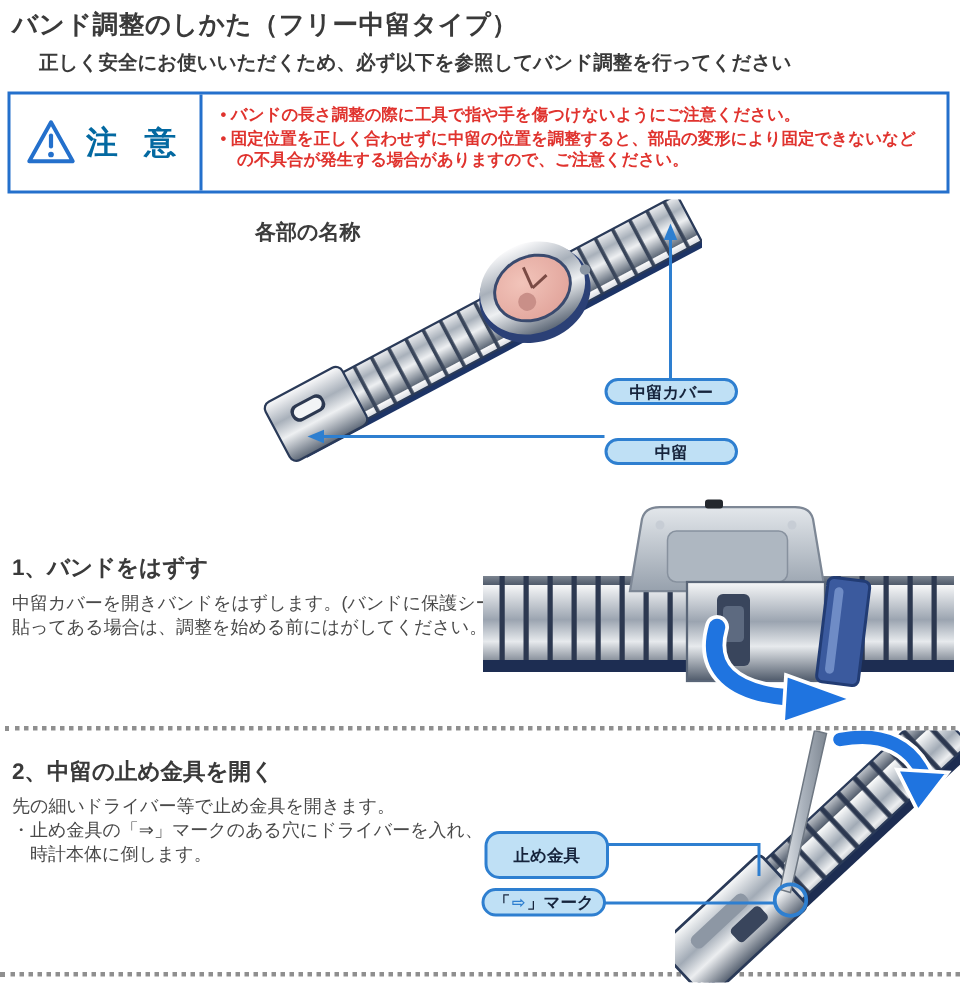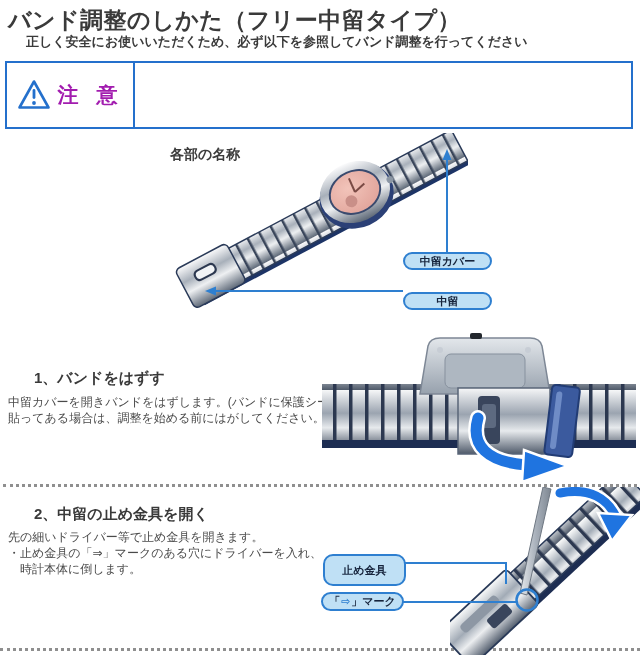--- a/index.html
+++ b/index.html
@@ -4,41 +4,41 @@
 <style>
   * { margin: 0; padding: 0; box-sizing: border-box; }
   html,body { background:#ffffff; }
   body {
     font-family: "Liberation Sans", "DejaVu Sans", sans-serif;
     width: 640px; height: 655px; position: relative; overflow: hidden;
     color:#3c3c3c;
   }
   .abs { position: absolute; }
 
-  .page-title { left:8px; top:5px; font-size:23px; font-weight:bold; color:#3a3a3a; letter-spacing:0.5px;}
+  .page-title { left:8px; top:5px; font-size:17px; font-weight:bold; color:#3a3a3a; letter-spacing:0.5px;}
   .page-subtitle { left:8px; top:33px; font-size:13px; font-weight:bold; color:#3a3a3a;margin-left:18px; }
 
   
   .warning-box {
     left:5px; top:61px; width:628px; height:68px;
     border:2px solid #2470cc; display:flex; background:#fff;
   }
   .warning-left {
     width:128px; border-right:2px solid #2470cc;
     display:flex; align-items:center; justify-content:center; gap:7px;
   }
-  .warning-label { color:#a21caf; font-size:21px; font-weight:bold; letter-spacing:6px; }
+  .warning-label { color:#0369a1; font-size:21px; font-weight:bold; letter-spacing:6px; }
   .warning-right { flex:1; padding:7px 10px 5px 12px; }
   .warning-bullet {
     color:#e0332e; font-size:11px; line-height:14px; font-weight:bold;
     padding-left:11px; text-indent:-11px; margin-bottom:2px;
   }
   .warning-bullet .marker { margin-right:3px; }
 
-  .section-heading { font-size:15px; font-weight:bold; color:#3a3a3a;margin-left:26px; }
+  .section-heading { font-size:15px; font-weight:bold; color:#3a3a3a; }
   .parts-heading { left:170px; top:146px; font-size:14px; font-weight:bold; }
   .body-text { font-size:12px; line-height:16px; color:#4a4a4a; }
 
   
   .pill {
     position:absolute; background:#bfe0f5; border:2px solid #2e7fd0;
     border-radius:10px; display:flex; align-items:center; justify-content:center;
     font-size:11px; font-weight:bold; color:#16243c; z-index:6; white-space:nowrap;
   }
   .pill .arrow-glyph { color:#2e7fd0; font-weight:bold; margin:0 1px; }
@@ -60,20 +60,22 @@
     <span>
       <svg width="34" height="32" viewBox="0 0 34 32">
         <path d="M17 2.5 L31.5 28.5 L2.5 28.5 Z" fill="none" stroke="#2470cc" stroke-width="2.6" stroke-linejoin="round"></path>
         <rect x="15.6" y="10" width="2.8" height="10" rx="1.4" fill="#2470cc"></rect>
         <circle cx="17" cy="24" r="1.9" fill="#2470cc"></circle>
       </svg>
     </span>
     <span class="warning-label">注 意</span>
   </div>
   <div class="warning-right">
+    <div class="warning-bullet"><span class="marker">•</span><span>バンドの長さ調整の際に工具で指や手を傷つけないようにご注意ください。</span></div>
+    <div class="warning-bullet"><span class="marker">•</span><span>固定位置を正しく合わせずに中留の位置を調整すると、部品の変形により固定できないなどの不具合が発生する場合がありますので、ご注意ください。</span></div>
   </div>
 </div>
 
 <div class="abs parts-heading">各部の名称</div>
 
 <svg class="abs img" style="left:168px; top:133px;" width="300" height="185" viewBox="0 0 300 185">
   <defs>
     <linearGradient id="metal1" x1="0" y1="0" x2="0" y2="1">
       <stop offset="0" stop-color="#fbfbfc"></stop>
         <stop offset="0.35" stop-color="#a8b0ba"></stop>

